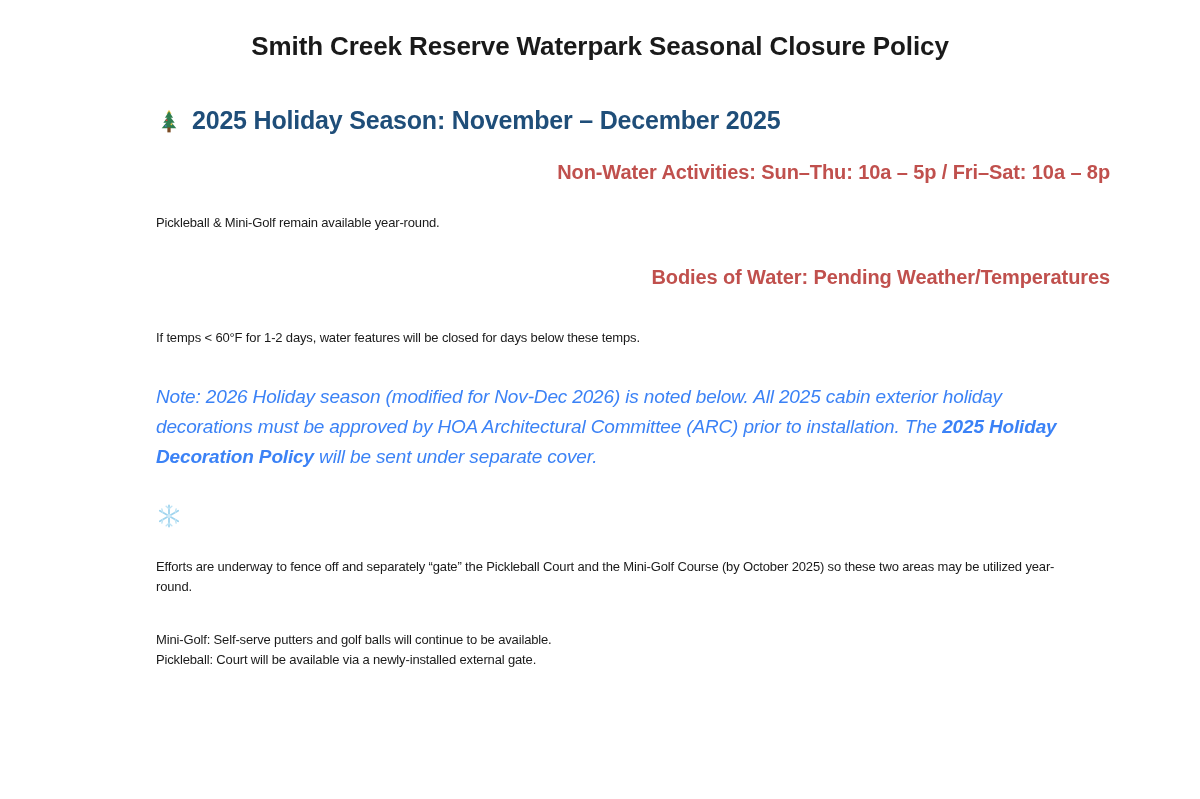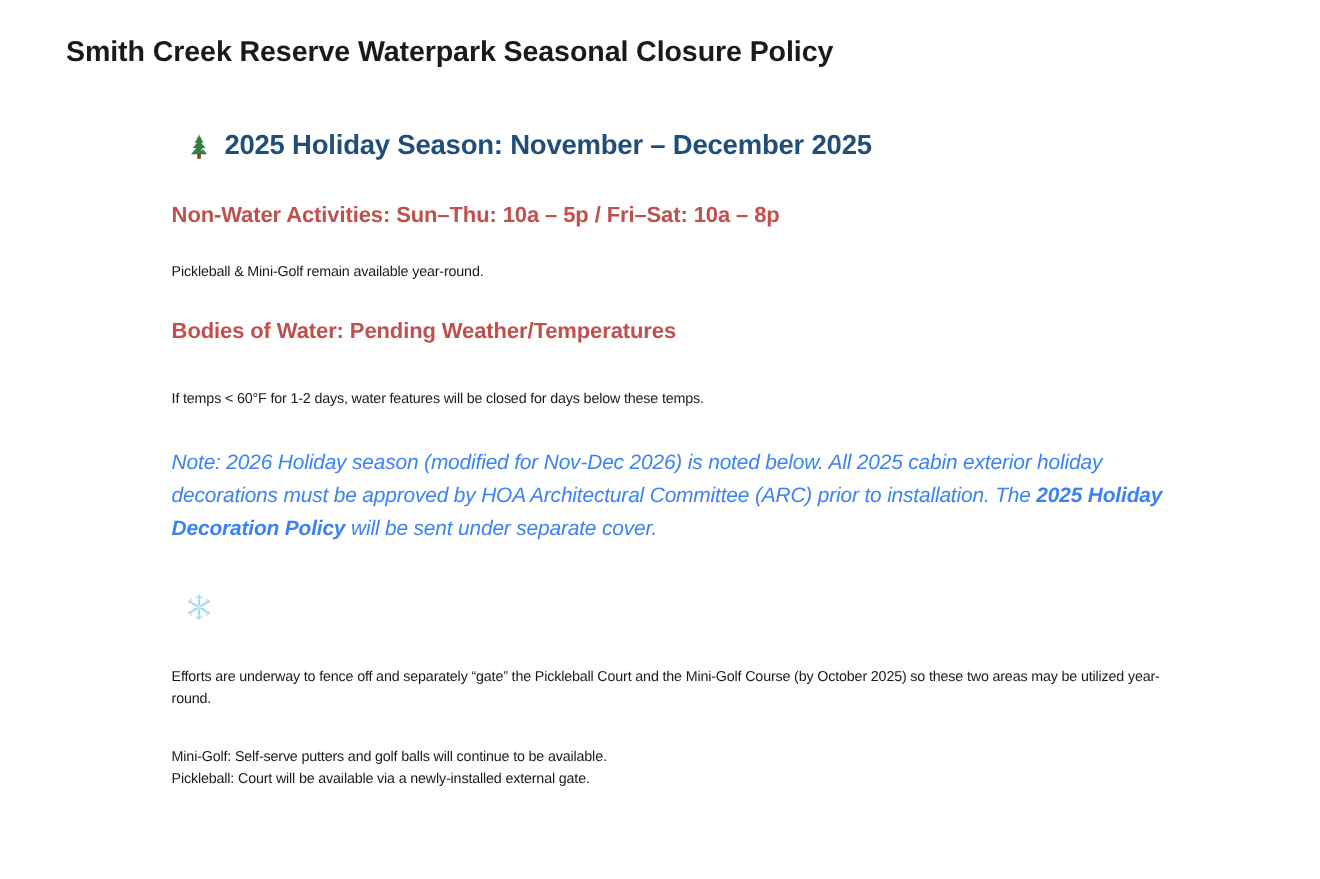--- a/index.html
+++ b/index.html
@@ -19,40 +19,41 @@
     position: relative;
     width: 1200px;
     height: 799px;
     margin: 0 auto;
     background: #ffffff;
     overflow: hidden;
     box-sizing: border-box;
   }
 
   .doc-title {
+    text-align: center;
     font-size: 26px;
     font-weight: bold;
     color: #1a1a1a;
     letter-spacing: -0.1px;
     margin: 0;
     padding: 30px 60px 0 60px;
     line-height: 1.25;
   }
 
   .content {
     padding: 0 90px 0 156px;
     box-sizing: border-box;
     width: 1200px;
   }
 
   .section-heading {
     display: flex;
     align-items: center;
     gap: 10px;
-    margin: 12px;
+    margin: 0;
     padding: 0;
     font-size: 25px;
     font-weight: bold;
     color: #1F4E79;
     letter-spacing: -0.2px;
     line-height: 1.2;
   }
 
   .emoji {
     display: inline-block;
@@ -65,20 +66,21 @@
 
   .emoji svg { display: block; width: 26px; height: 26px; }
 
   .red-heading {
     font-size: 20px;
     font-weight: bold;
     color: #C0504D;
     margin: 0;
     line-height: 1.25;
     letter-spacing: -0.1px;
+    text-align: right;
   }
 
   .body-text {
     font-size: 13px;
     font-weight: normal;
     color: #1a1a1a;
     line-height: 1.58;
     margin: 0;
     letter-spacing: -0.15px;
   }

